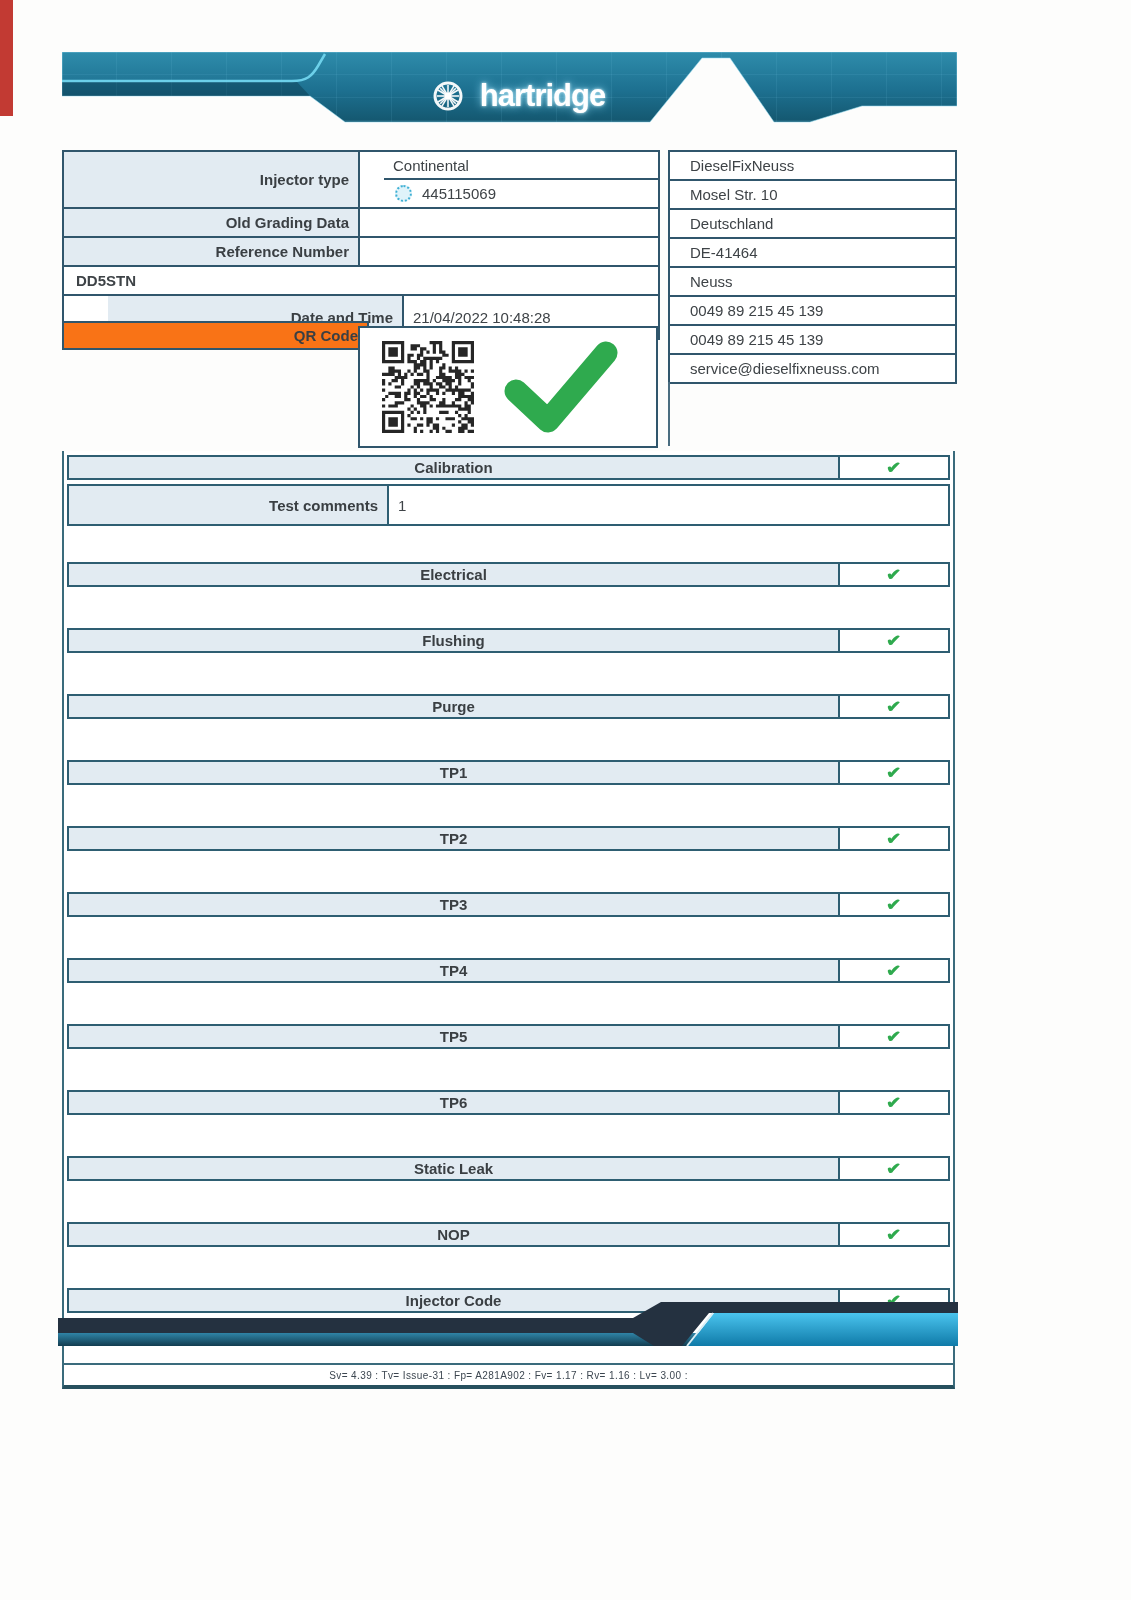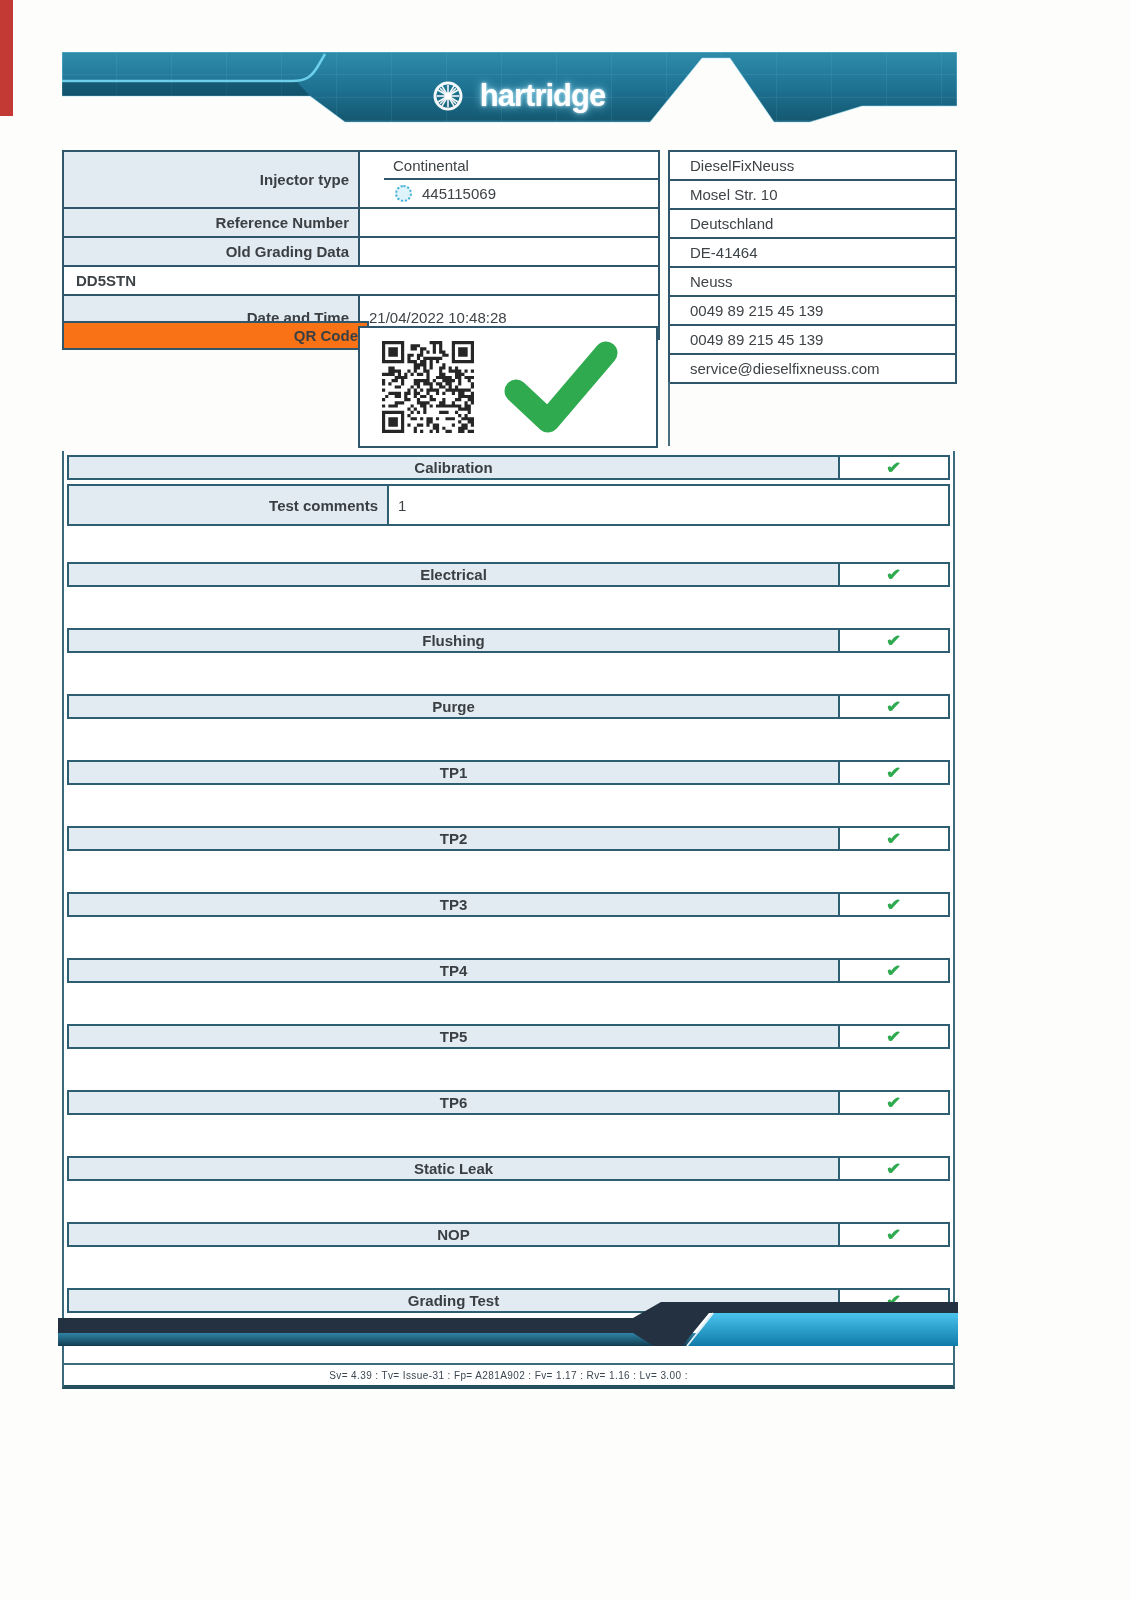--- a/index.html
+++ b/index.html
@@ -104,31 +104,31 @@
       <div class="ilabel">Injector type</div>
       <div class="vstack">
         <div class="vsub first">Continental</div>
         <div class="vsub">
           <span class="dot-icon"></span>
           <span>445115069</span>
         </div>
       </div>
     </div>
     <div class="irow" style="height:27px;">
+      <div class="ilabel">Old Grading Data</div>
+      <div class="ival"></div>
+    </div>
+    <div class="irow" style="height:27px;">
       <div class="ilabel">Reference Number</div>
       <div class="ival"></div>
     </div>
     <div class="irow" style="height:27px;">
-      <div class="ilabel">Old Grading Data</div>
-      <div class="ival"></div>
-    </div>
-    <div class="irow" style="height:27px;">
       <div class="ival" style="font-weight:bold;padding-left:12px;">DD5STN</div>
     </div>
-    <div class="irow" style="height:42px;">
+    <div class="irow" style="height:42px;padding-left:44px;">
       <div class="ilabel">Date and Time</div>
       <div class="ival">21/04/2022 10:48:28</div>
     </div>
   </div>
   <div class="qr-label">QR Code</div>
   <div class="qr-box">
     <svg id="qrsvg" width="92" height="92" viewBox="0 0 29 29" style="margin-left:22px;">
         <path d="M15 0h1v1h-1zM16 0h1v1h-1zM17 0h1v1h-1zM18 0h1v1h-1zM9 1h1v1h-1zM10 1h1v1h-1zM11 1h1v1h-1zM16 1h1v1h-1zM18 1h1v1h-1zM9 2h1v1h-1zM10 2h1v1h-1zM12 2h1v1h-1zM13 2h1v1h-1zM16 2h1v1h-1zM18 2h1v1h-1zM12 3h1v1h-1zM14 3h1v1h-1zM16 3h1v1h-1zM18 3h1v1h-1zM19 3h1v1h-1zM8 4h1v1h-1zM9 4h1v1h-1zM11 4h1v1h-1zM12 4h1v1h-1zM19 4h1v1h-1zM20 4h1v1h-1zM8 5h1v1h-1zM11 5h1v1h-1zM13 5h1v1h-1zM14 5h1v1h-1zM15 5h1v1h-1zM16 5h1v1h-1zM17 5h1v1h-1zM18 5h1v1h-1zM8 6h1v1h-1zM9 6h1v1h-1zM10 6h1v1h-1zM12 6h1v1h-1zM13 6h1v1h-1zM15 6h1v1h-1zM17 6h1v1h-1zM10 7h1v1h-1zM11 7h1v1h-1zM12 7h1v1h-1zM13 7h1v1h-1zM15 7h1v1h-1zM19 7h1v1h-1zM2 8h1v1h-1zM3 8h1v1h-1zM10 8h1v1h-1zM11 8h1v1h-1zM13 8h1v1h-1zM15 8h1v1h-1zM18 8h1v1h-1zM19 8h1v1h-1zM21 8h1v1h-1zM23 8h1v1h-1zM2 9h1v1h-1zM3 9h1v1h-1zM4 9h1v1h-1zM5 9h1v1h-1zM8 9h1v1h-1zM10 9h1v1h-1zM13 9h1v1h-1zM14 9h1v1h-1zM18 9h1v1h-1zM21 9h1v1h-1zM22 9h1v1h-1zM23 9h1v1h-1zM24 9h1v1h-1zM26 9h1v1h-1zM28 9h1v1h-1zM0 10h1v1h-1zM1 10h1v1h-1zM2 10h1v1h-1zM3 10h1v1h-1zM5 10h1v1h-1zM7 10h1v1h-1zM9 10h1v1h-1zM11 10h1v1h-1zM12 10h1v1h-1zM14 10h1v1h-1zM18 10h1v1h-1zM19 10h1v1h-1zM23 10h1v1h-1zM24 10h1v1h-1zM25 10h1v1h-1zM4 11h1v1h-1zM5 11h1v1h-1zM6 11h1v1h-1zM7 11h1v1h-1zM14 11h1v1h-1zM17 11h1v1h-1zM18 11h1v1h-1zM19 11h1v1h-1zM20 11h1v1h-1zM21 11h1v1h-1zM23 11h1v1h-1zM24 11h1v1h-1zM26 11h1v1h-1zM27 11h1v1h-1zM28 11h1v1h-1zM0 12h1v1h-1zM3 12h1v1h-1zM4 12h1v1h-1zM6 12h1v1h-1zM10 12h1v1h-1zM11 12h1v1h-1zM12 12h1v1h-1zM13 12h1v1h-1zM14 12h1v1h-1zM16 12h1v1h-1zM19 12h1v1h-1zM20 12h1v1h-1zM21 12h1v1h-1zM22 12h1v1h-1zM24 12h1v1h-1zM27 12h1v1h-1zM0 13h1v1h-1zM2 13h1v1h-1zM6 13h1v1h-1zM10 13h1v1h-1zM11 13h1v1h-1zM13 13h1v1h-1zM14 13h1v1h-1zM15 13h1v1h-1zM17 13h1v1h-1zM18 13h1v1h-1zM20 13h1v1h-1zM21 13h1v1h-1zM24 13h1v1h-1zM28 13h1v1h-1zM4 14h1v1h-1zM5 14h1v1h-1zM9 14h1v1h-1zM11 14h1v1h-1zM15 14h1v1h-1zM18 14h1v1h-1zM19 14h1v1h-1zM21 14h1v1h-1zM23 14h1v1h-1zM28 14h1v1h-1zM0 15h1v1h-1zM8 15h1v1h-1zM10 15h1v1h-1zM12 15h1v1h-1zM14 15h1v1h-1zM15 15h1v1h-1zM16 15h1v1h-1zM17 15h1v1h-1zM20 15h1v1h-1zM21 15h1v1h-1zM22 15h1v1h-1zM23 15h1v1h-1zM24 15h1v1h-1zM25 15h1v1h-1zM26 15h1v1h-1zM27 15h1v1h-1zM2 16h1v1h-1zM3 16h1v1h-1zM4 16h1v1h-1zM5 16h1v1h-1zM7 16h1v1h-1zM8 16h1v1h-1zM10 16h1v1h-1zM11 16h1v1h-1zM14 16h1v1h-1zM17 16h1v1h-1zM19 16h1v1h-1zM22 16h1v1h-1zM24 16h1v1h-1zM25 16h1v1h-1zM28 16h1v1h-1zM1 17h1v1h-1zM4 17h1v1h-1zM5 17h1v1h-1zM7 17h1v1h-1zM10 17h1v1h-1zM12 17h1v1h-1zM13 17h1v1h-1zM15 17h1v1h-1zM24 17h1v1h-1zM25 17h1v1h-1zM26 17h1v1h-1zM27 17h1v1h-1zM28 17h1v1h-1zM0 18h1v1h-1zM7 18h1v1h-1zM8 18h1v1h-1zM11 18h1v1h-1zM15 18h1v1h-1zM16 18h1v1h-1zM19 18h1v1h-1zM23 18h1v1h-1zM24 18h1v1h-1zM27 18h1v1h-1zM28 18h1v1h-1zM4 19h1v1h-1zM5 19h1v1h-1zM6 19h1v1h-1zM11 19h1v1h-1zM12 19h1v1h-1zM13 19h1v1h-1zM14 19h1v1h-1zM18 19h1v1h-1zM19 19h1v1h-1zM22 19h1v1h-1zM26 19h1v1h-1zM28 19h1v1h-1zM0 20h1v1h-1zM2 20h1v1h-1zM3 20h1v1h-1zM4 20h1v1h-1zM9 20h1v1h-1zM12 20h1v1h-1zM13 20h1v1h-1zM15 20h1v1h-1zM17 20h1v1h-1zM18 20h1v1h-1zM19 20h1v1h-1zM20 20h1v1h-1zM21 20h1v1h-1zM22 20h1v1h-1zM23 20h1v1h-1zM24 20h1v1h-1zM26 20h1v1h-1zM27 20h1v1h-1zM8 21h1v1h-1zM10 21h1v1h-1zM13 21h1v1h-1zM24 21h1v1h-1zM25 21h1v1h-1zM26 21h1v1h-1zM27 21h1v1h-1zM9 22h1v1h-1zM11 22h1v1h-1zM13 22h1v1h-1zM18 22h1v1h-1zM19 22h1v1h-1zM20 22h1v1h-1zM23 22h1v1h-1zM27 22h1v1h-1zM8 23h1v1h-1zM24 23h1v1h-1zM26 23h1v1h-1zM9 24h1v1h-1zM10 24h1v1h-1zM12 24h1v1h-1zM14 24h1v1h-1zM15 24h1v1h-1zM17 24h1v1h-1zM20 24h1v1h-1zM21 24h1v1h-1zM22 24h1v1h-1zM25 24h1v1h-1zM26 24h1v1h-1zM27 24h1v1h-1zM28 24h1v1h-1zM14 25h1v1h-1zM15 25h1v1h-1zM24 25h1v1h-1zM27 25h1v1h-1zM28 25h1v1h-1zM8 26h1v1h-1zM11 26h1v1h-1zM12 26h1v1h-1zM14 26h1v1h-1zM16 26h1v1h-1zM17 26h1v1h-1zM22 26h1v1h-1zM25 26h1v1h-1zM26 26h1v1h-1zM28 26h1v1h-1zM10 27h1v1h-1zM16 27h1v1h-1zM17 27h1v1h-1zM19 27h1v1h-1zM24 27h1v1h-1zM25 27h1v1h-1zM26 27h1v1h-1zM10 28h1v1h-1zM12 28h1v1h-1zM15 28h1v1h-1zM17 28h1v1h-1zM20 28h1v1h-1zM21 28h1v1h-1zM24 28h1v1h-1zM25 28h1v1h-1zM27 28h1v1h-1zM28 28h1v1h-1zM0 0h7v7h-7zM1 1h5v5h-5zM22 0h7v7h-7zM23 1h5v5h-5zM0 22h7v7h-7zM1 23h5v5h-5z" fill="#262626" fill-rule="evenodd"></path>
         <path d="M2 2h3v3h-3zM24 2h3v3h-3zM2 24h3v3h-3z" fill="#262626"></path>
       </svg>
@@ -245,21 +245,21 @@
 
     <div class="trow">
       <div class="tcell">NOP</div>
       <div class="ccell">
           <span class="check">✔</span>
         </div>
     </div>
     <div class="gap"></div>
 
     <div class="trow">
-      <div class="tcell">Grading Test</div>
+      <div class="tcell">Injector Code</div>
       <div class="ccell">
           <span class="check">✔</span>
         </div>
     </div>
 
     <div class="vgap"></div>
     <div class="version">Sv= 4.39  :  Tv= Issue-31  :  Fp= A281A902  :  Fv= 1.17  :  Rv= 1.16  :  Lv= 3.00  :</div>
   </div>
 
   <svg class="bbanner" viewBox="0 0 900 48" preserveAspectRatio="none">

